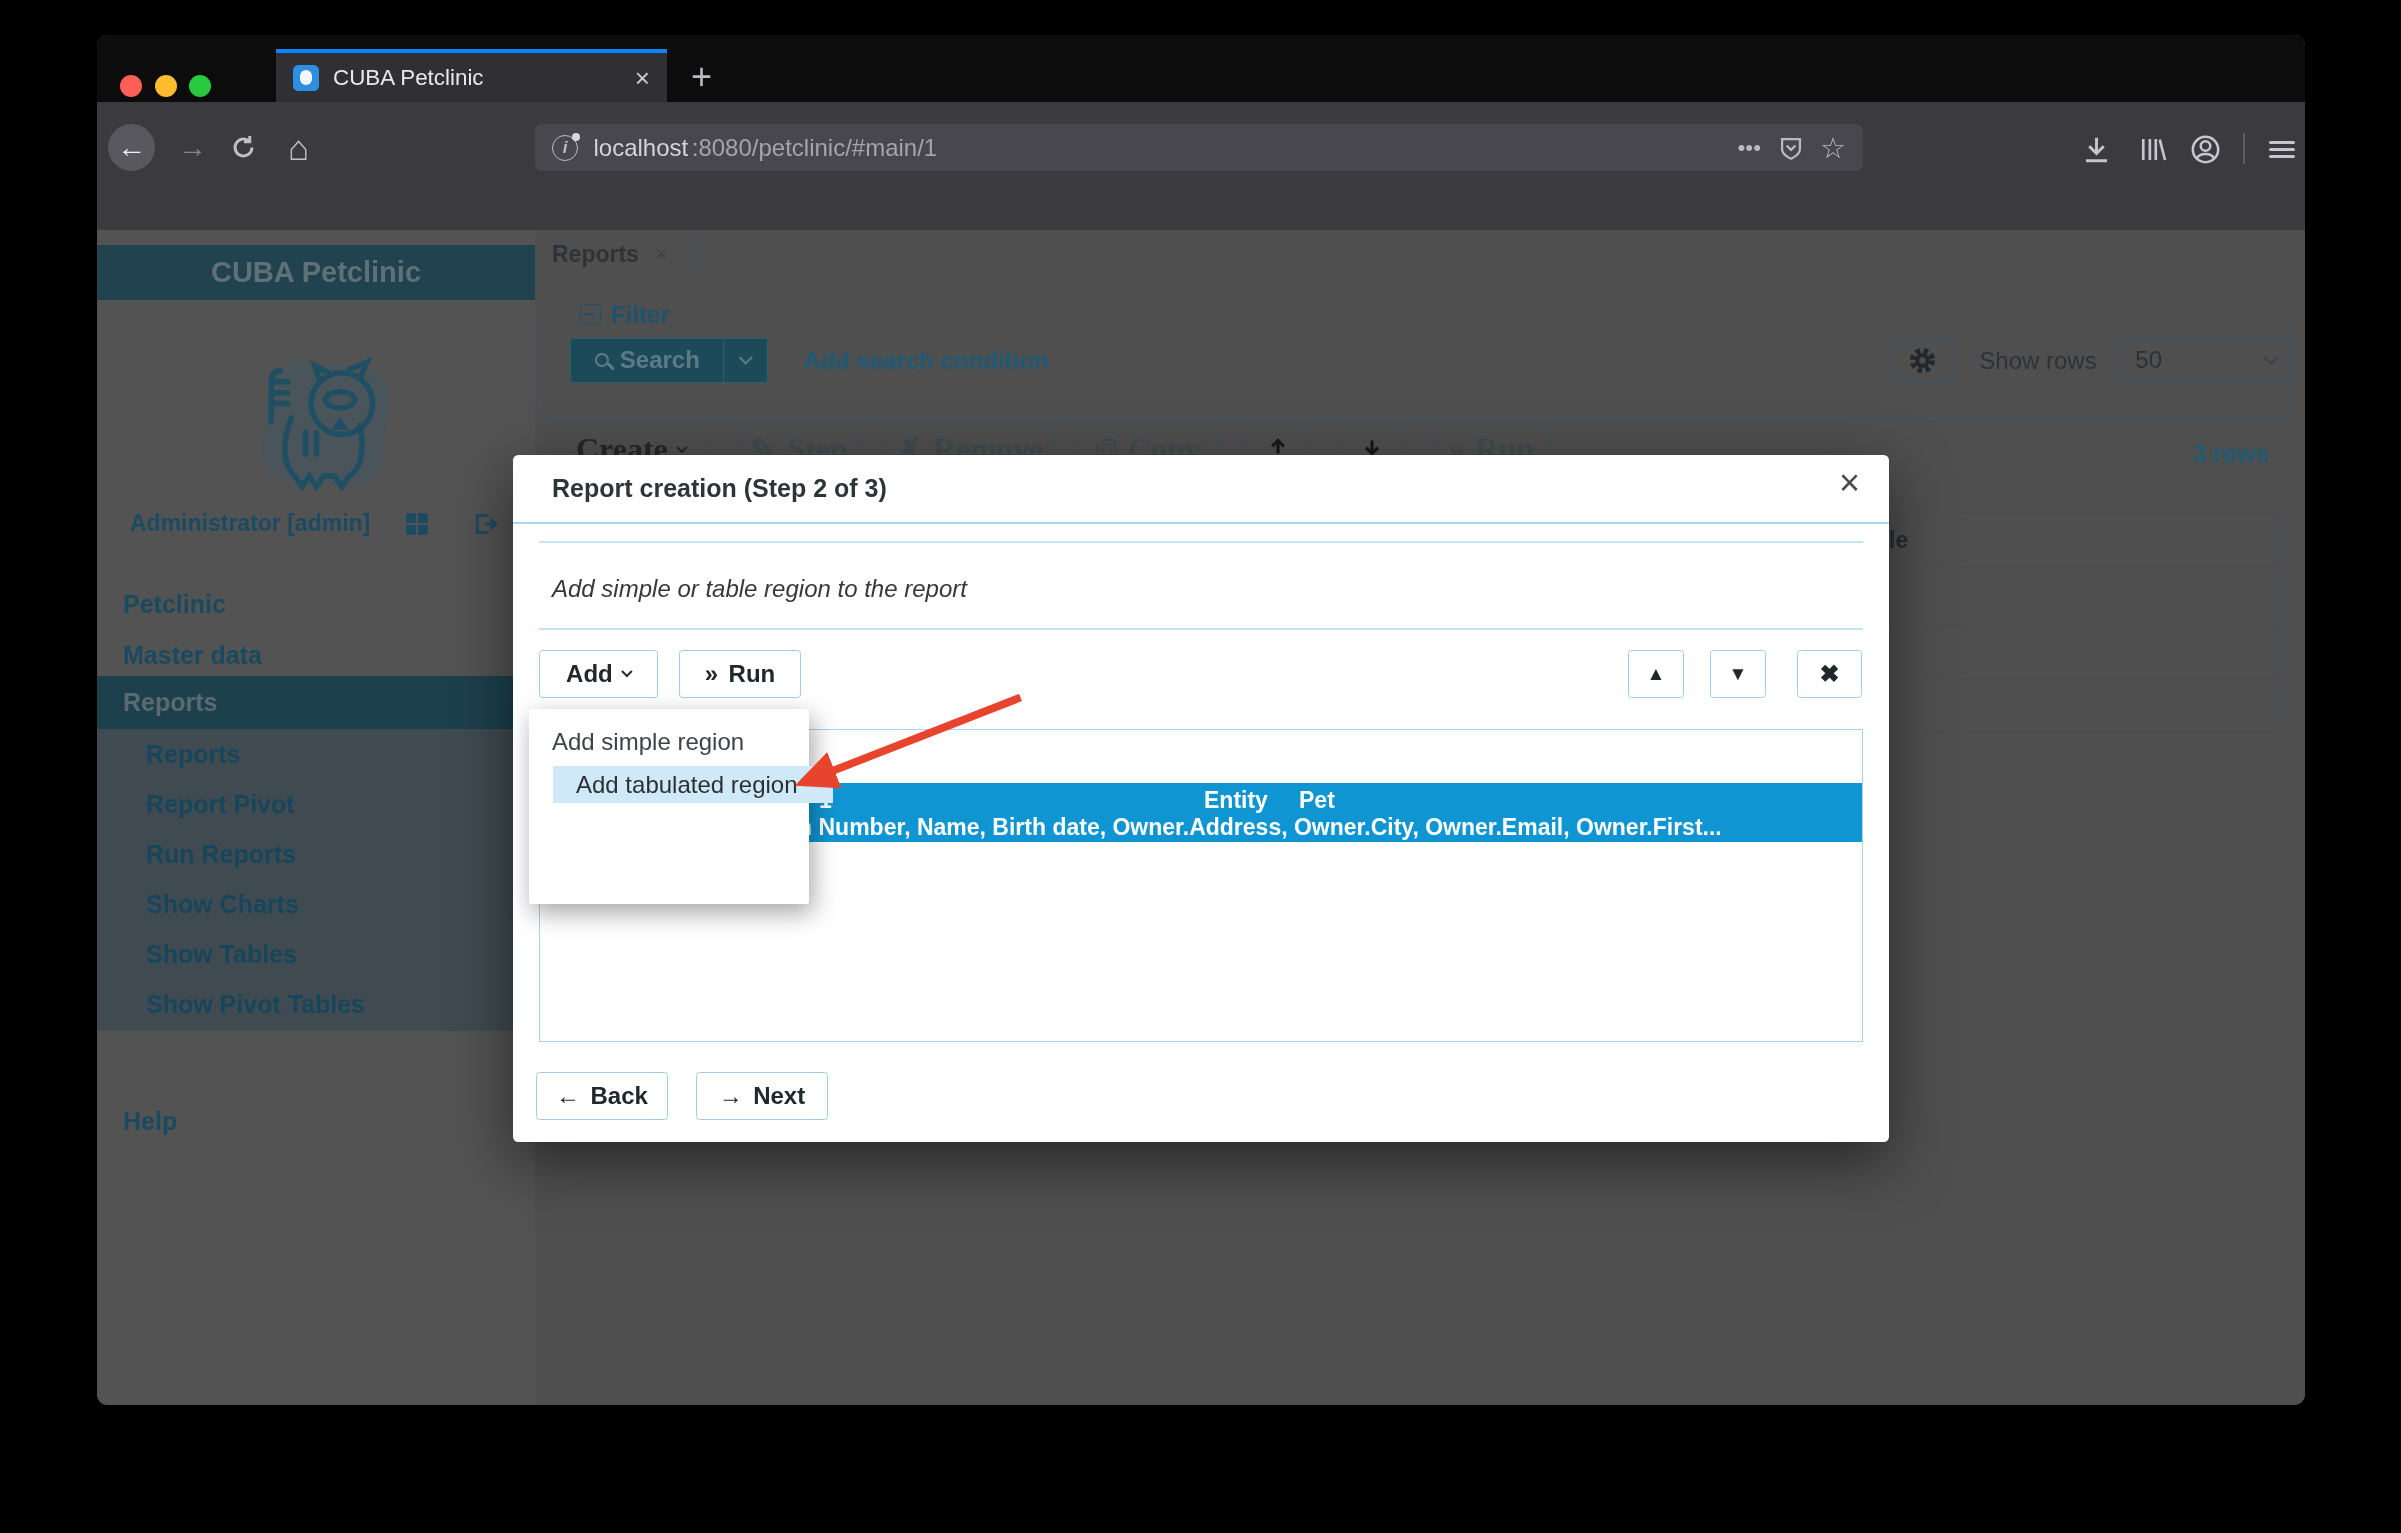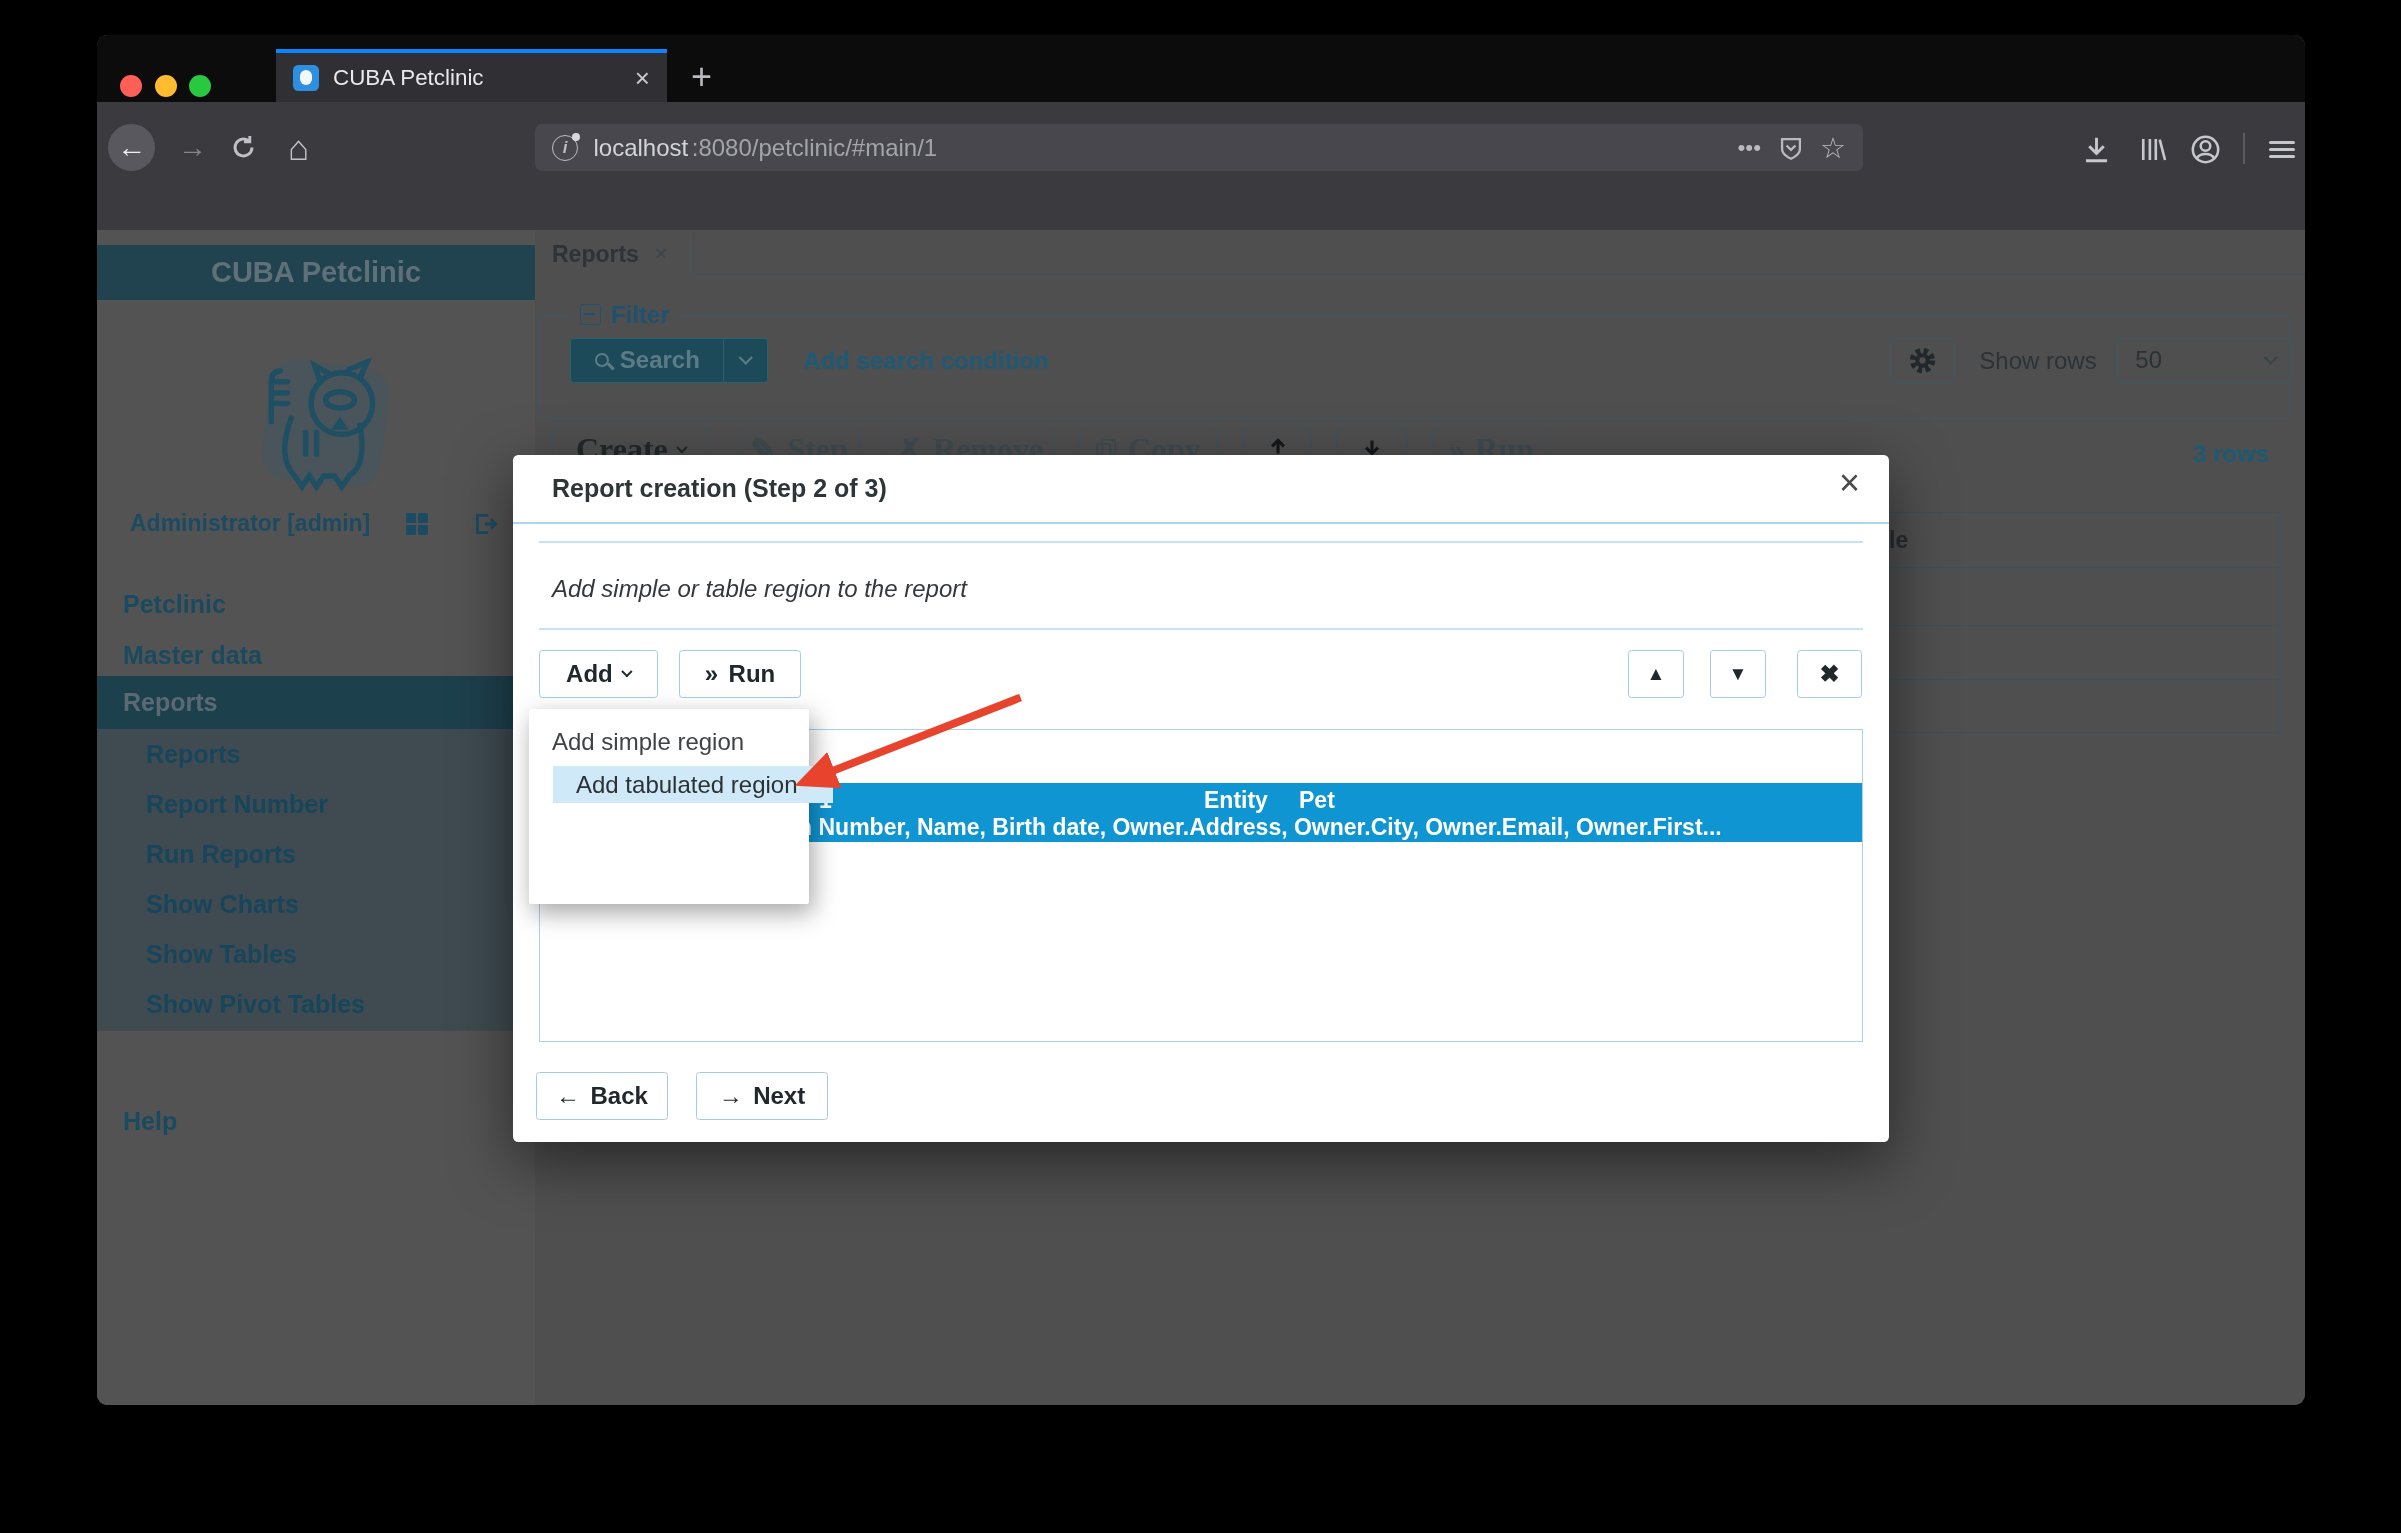--- a/index.html
+++ b/index.html
@@ -230,21 +230,21 @@
             <path d="M11 12 h10 m-4.5 -4.5 l4.5 4.5 -4.5 4.5"></path>
         </svg>
       </div>
 
       <div class="menu-item" style="top:348px">Petclinic</div>
       <div class="menu-item" style="top:399px">Master data</div>
       <div class="menu-item mi-selected" style="top:446px;height:53px">Reports</div>
 
       <div class="submenu">
         <div class="sub-item">Reports</div>
-        <div class="sub-item">Report Number</div>
+        <div class="sub-item">Report Pivot</div>
         <div class="sub-item">Run Reports</div>
         <div class="sub-item">Show Charts</div>
         <div class="sub-item">Show Tables</div>
         <div class="sub-item">Show Pivot Tables</div>
       </div>
 
       <div class="menu-item" style="top:865px">Help</div>
     </div>
 
     <div class="content">

